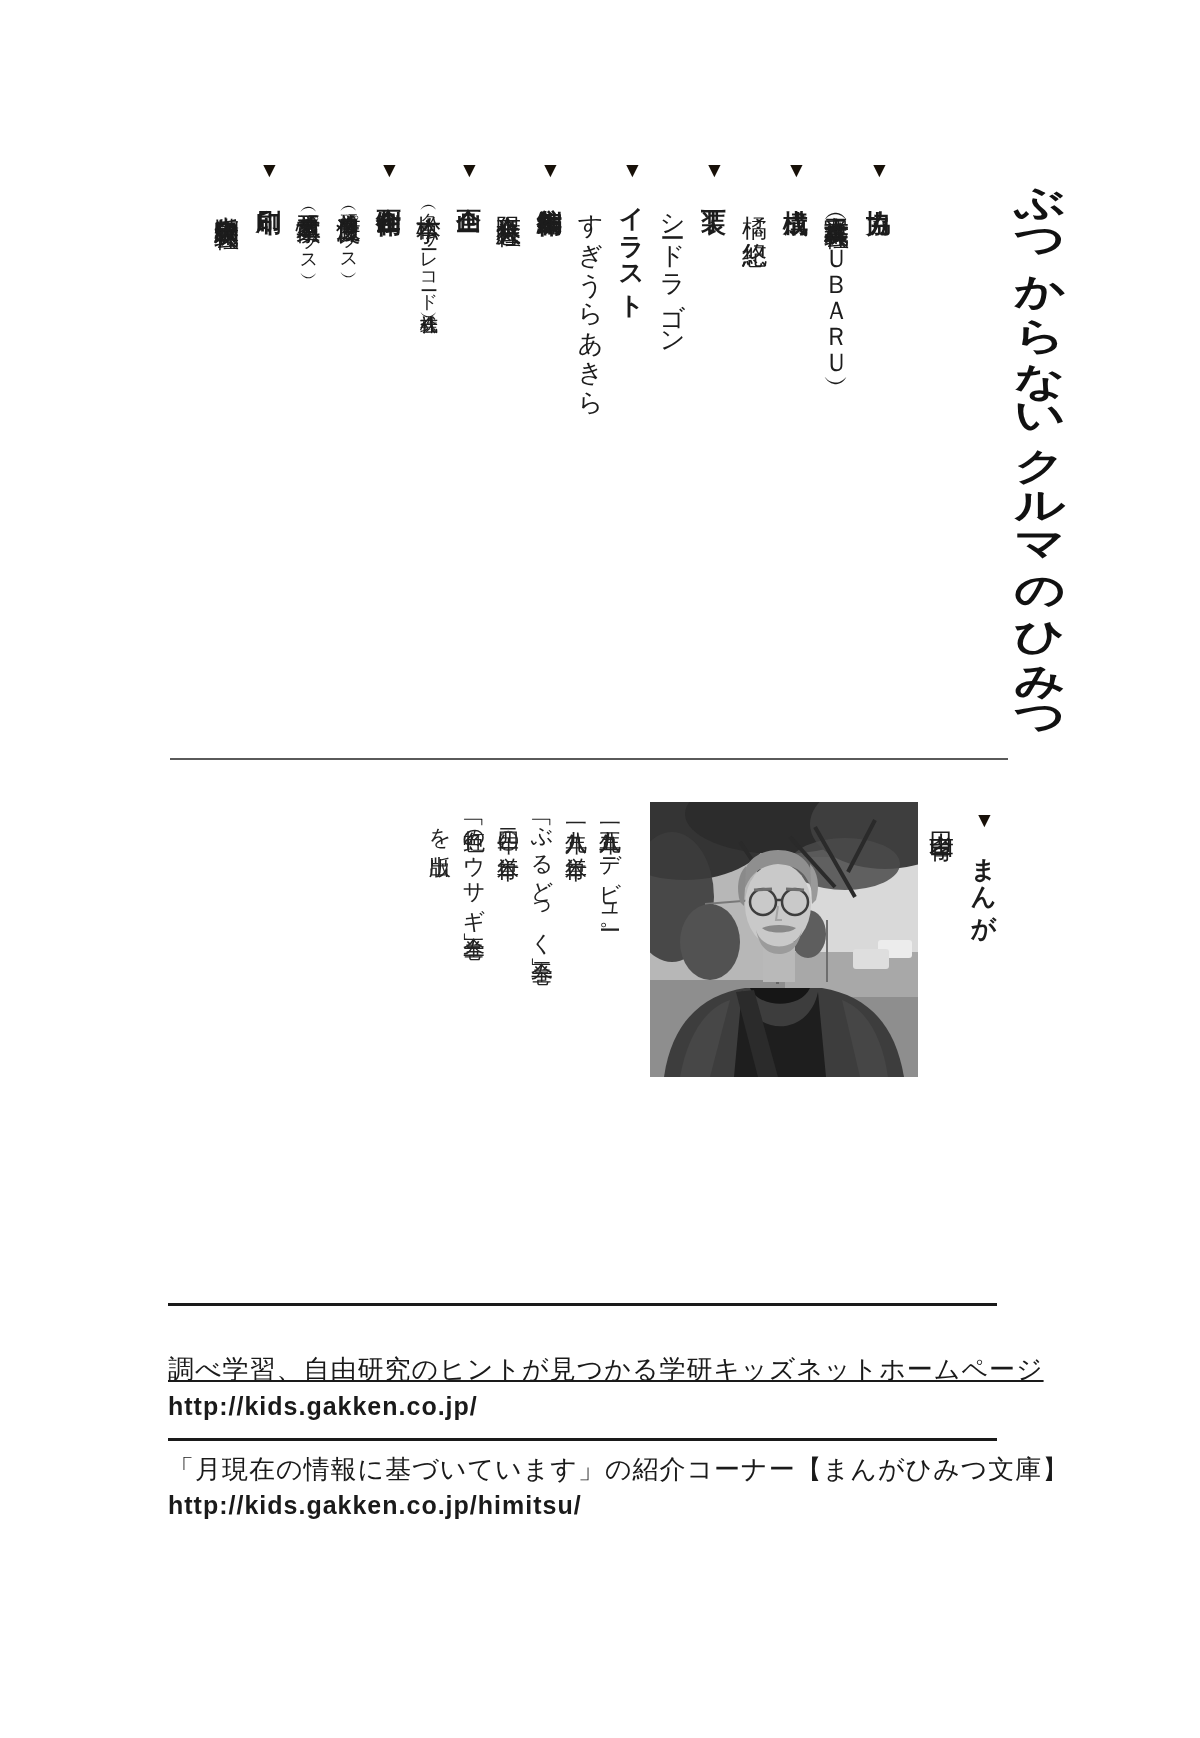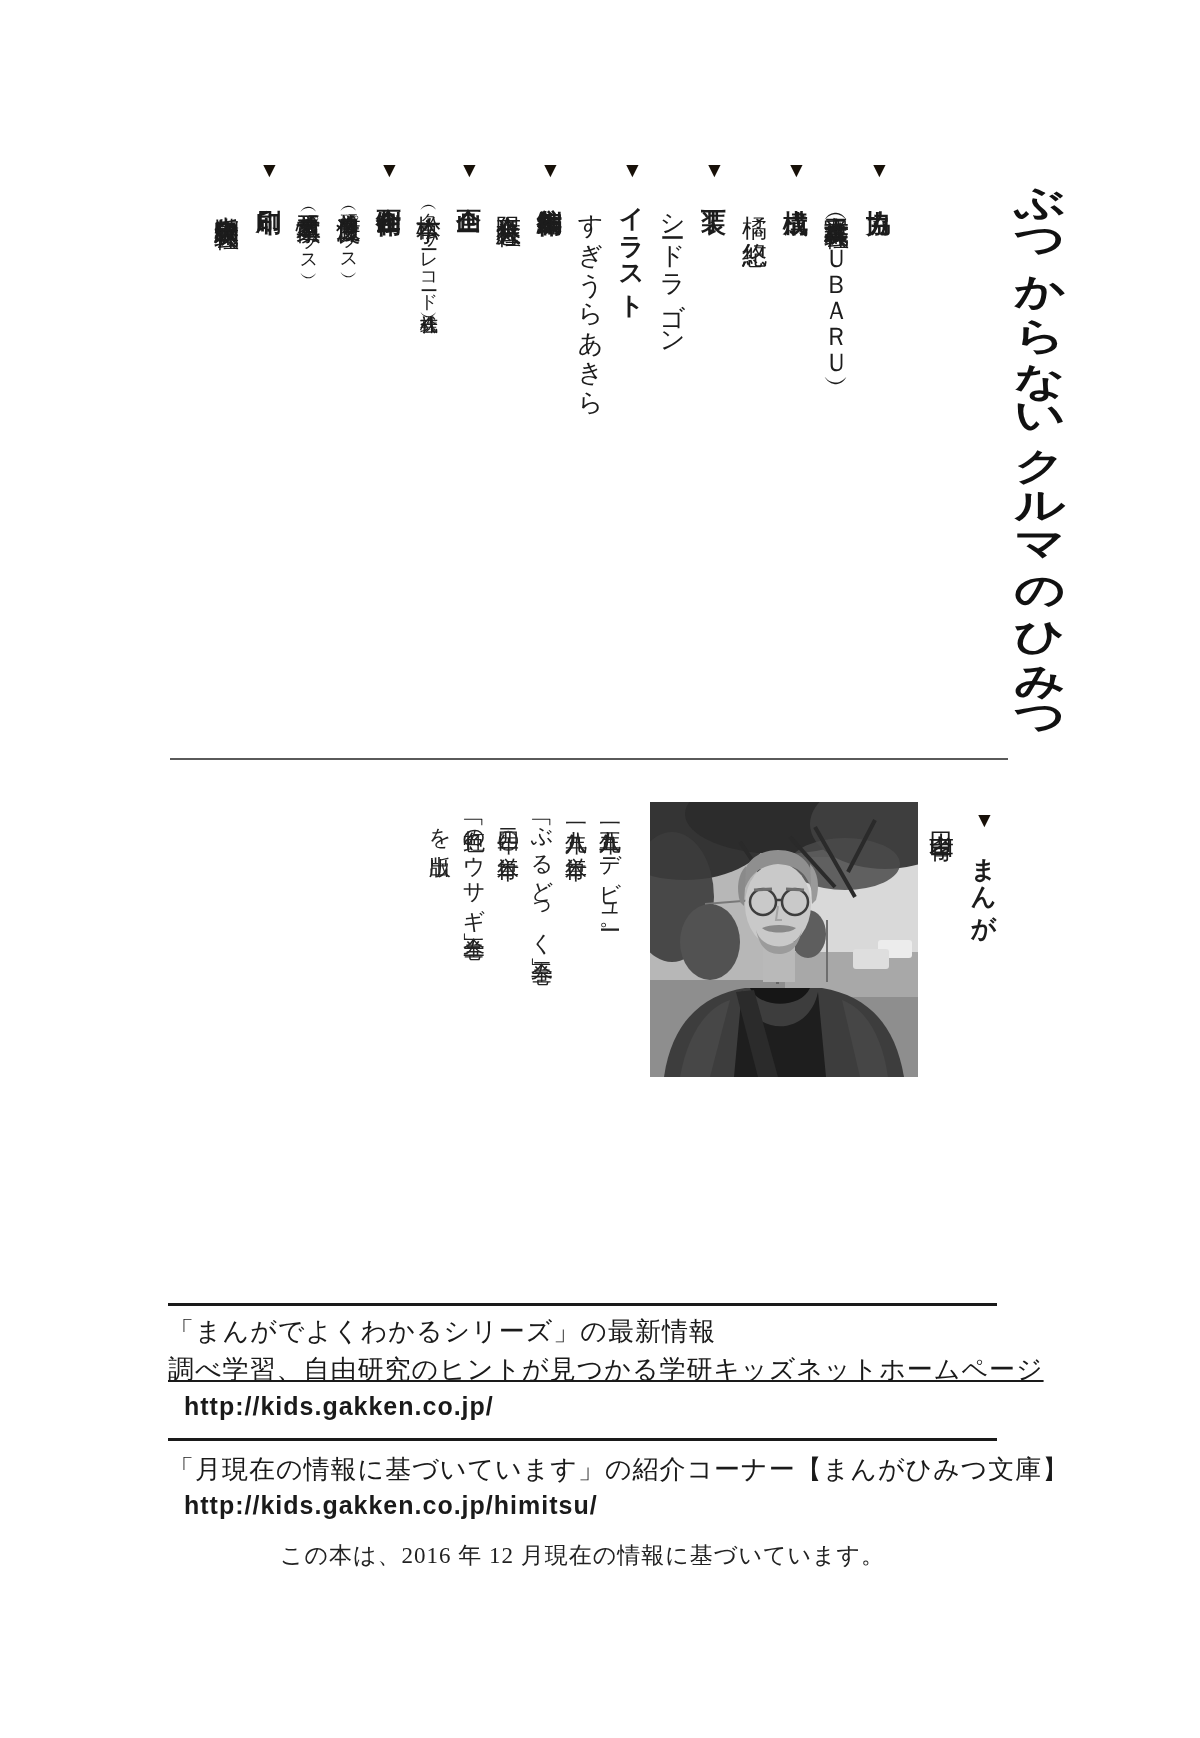--- a/index.html
+++ b/index.html
@@ -72,21 +72,20 @@
     font-size: 26px;
     letter-spacing: 1px;
     color: #1a1a1a;
     white-space: nowrap;
   }
   .furl {
     font-family: "Liberation Sans", sans-serif;
     font-weight: bold;
     font-size: 25px;
     letter-spacing: 1px;
-    margin-left: 16px;
   }
   .fnote {
     font-family: "Liberation Serif", serif;
     font-size: 23px;
     letter-spacing: 1px;
     text-align: center;
     color: #222;
   }
 </style>
 </head>
@@ -182,24 +181,22 @@
 
   <div class="vcol bio" style="left:599px; top:812px;">一九八五年　デビュー。</div>
   <div class="vcol bio" style="left:565px; top:812px;">一九八八年　単行本</div>
   <div class="vcol bio" style="left:531px; top:812px;">「ぶるどっく」全二巻</div>
   <div class="vcol bio" style="left:497px; top:812px;">二〇〇四年　単行本</div>
   <div class="vcol bio" style="left:463px; top:812px;">「虹色のウサギ」全三巻</div>
   <div class="vcol bio" style="left:429px; top:812px;">を出版</div>
 
   <div class="rule-heavy" style="top:1303px;"></div>
 
-  <div class="fline" style="top:1314px;">「まんがでよくわかるシリーズ」の最新情報</div>
   <div class="fline" style="top:1352px;text-decoration:underline;">調べ学習、自由研究のヒントが見つかる学研キッズネットホームページ</div>
   <div class="fline furl" style="top:1392px;">http://kids.gakken.co.jp/</div>
 
   <div class="rule-heavy" style="top:1438px;"></div>
 
   <div class="fline" style="top:1452px;">「月現在の情報に基づいています」の紹介コーナー【まんがひみつ文庫】</div>
   <div class="fline furl" style="top:1491px;">http://kids.gakken.co.jp/himitsu/</div>
 
-  <div class="fline fnote" style="top:1540px;">この本は、2016 年 12 月現在の情報に基づいています。</div>
 
 </div>
 
 </body></html>

